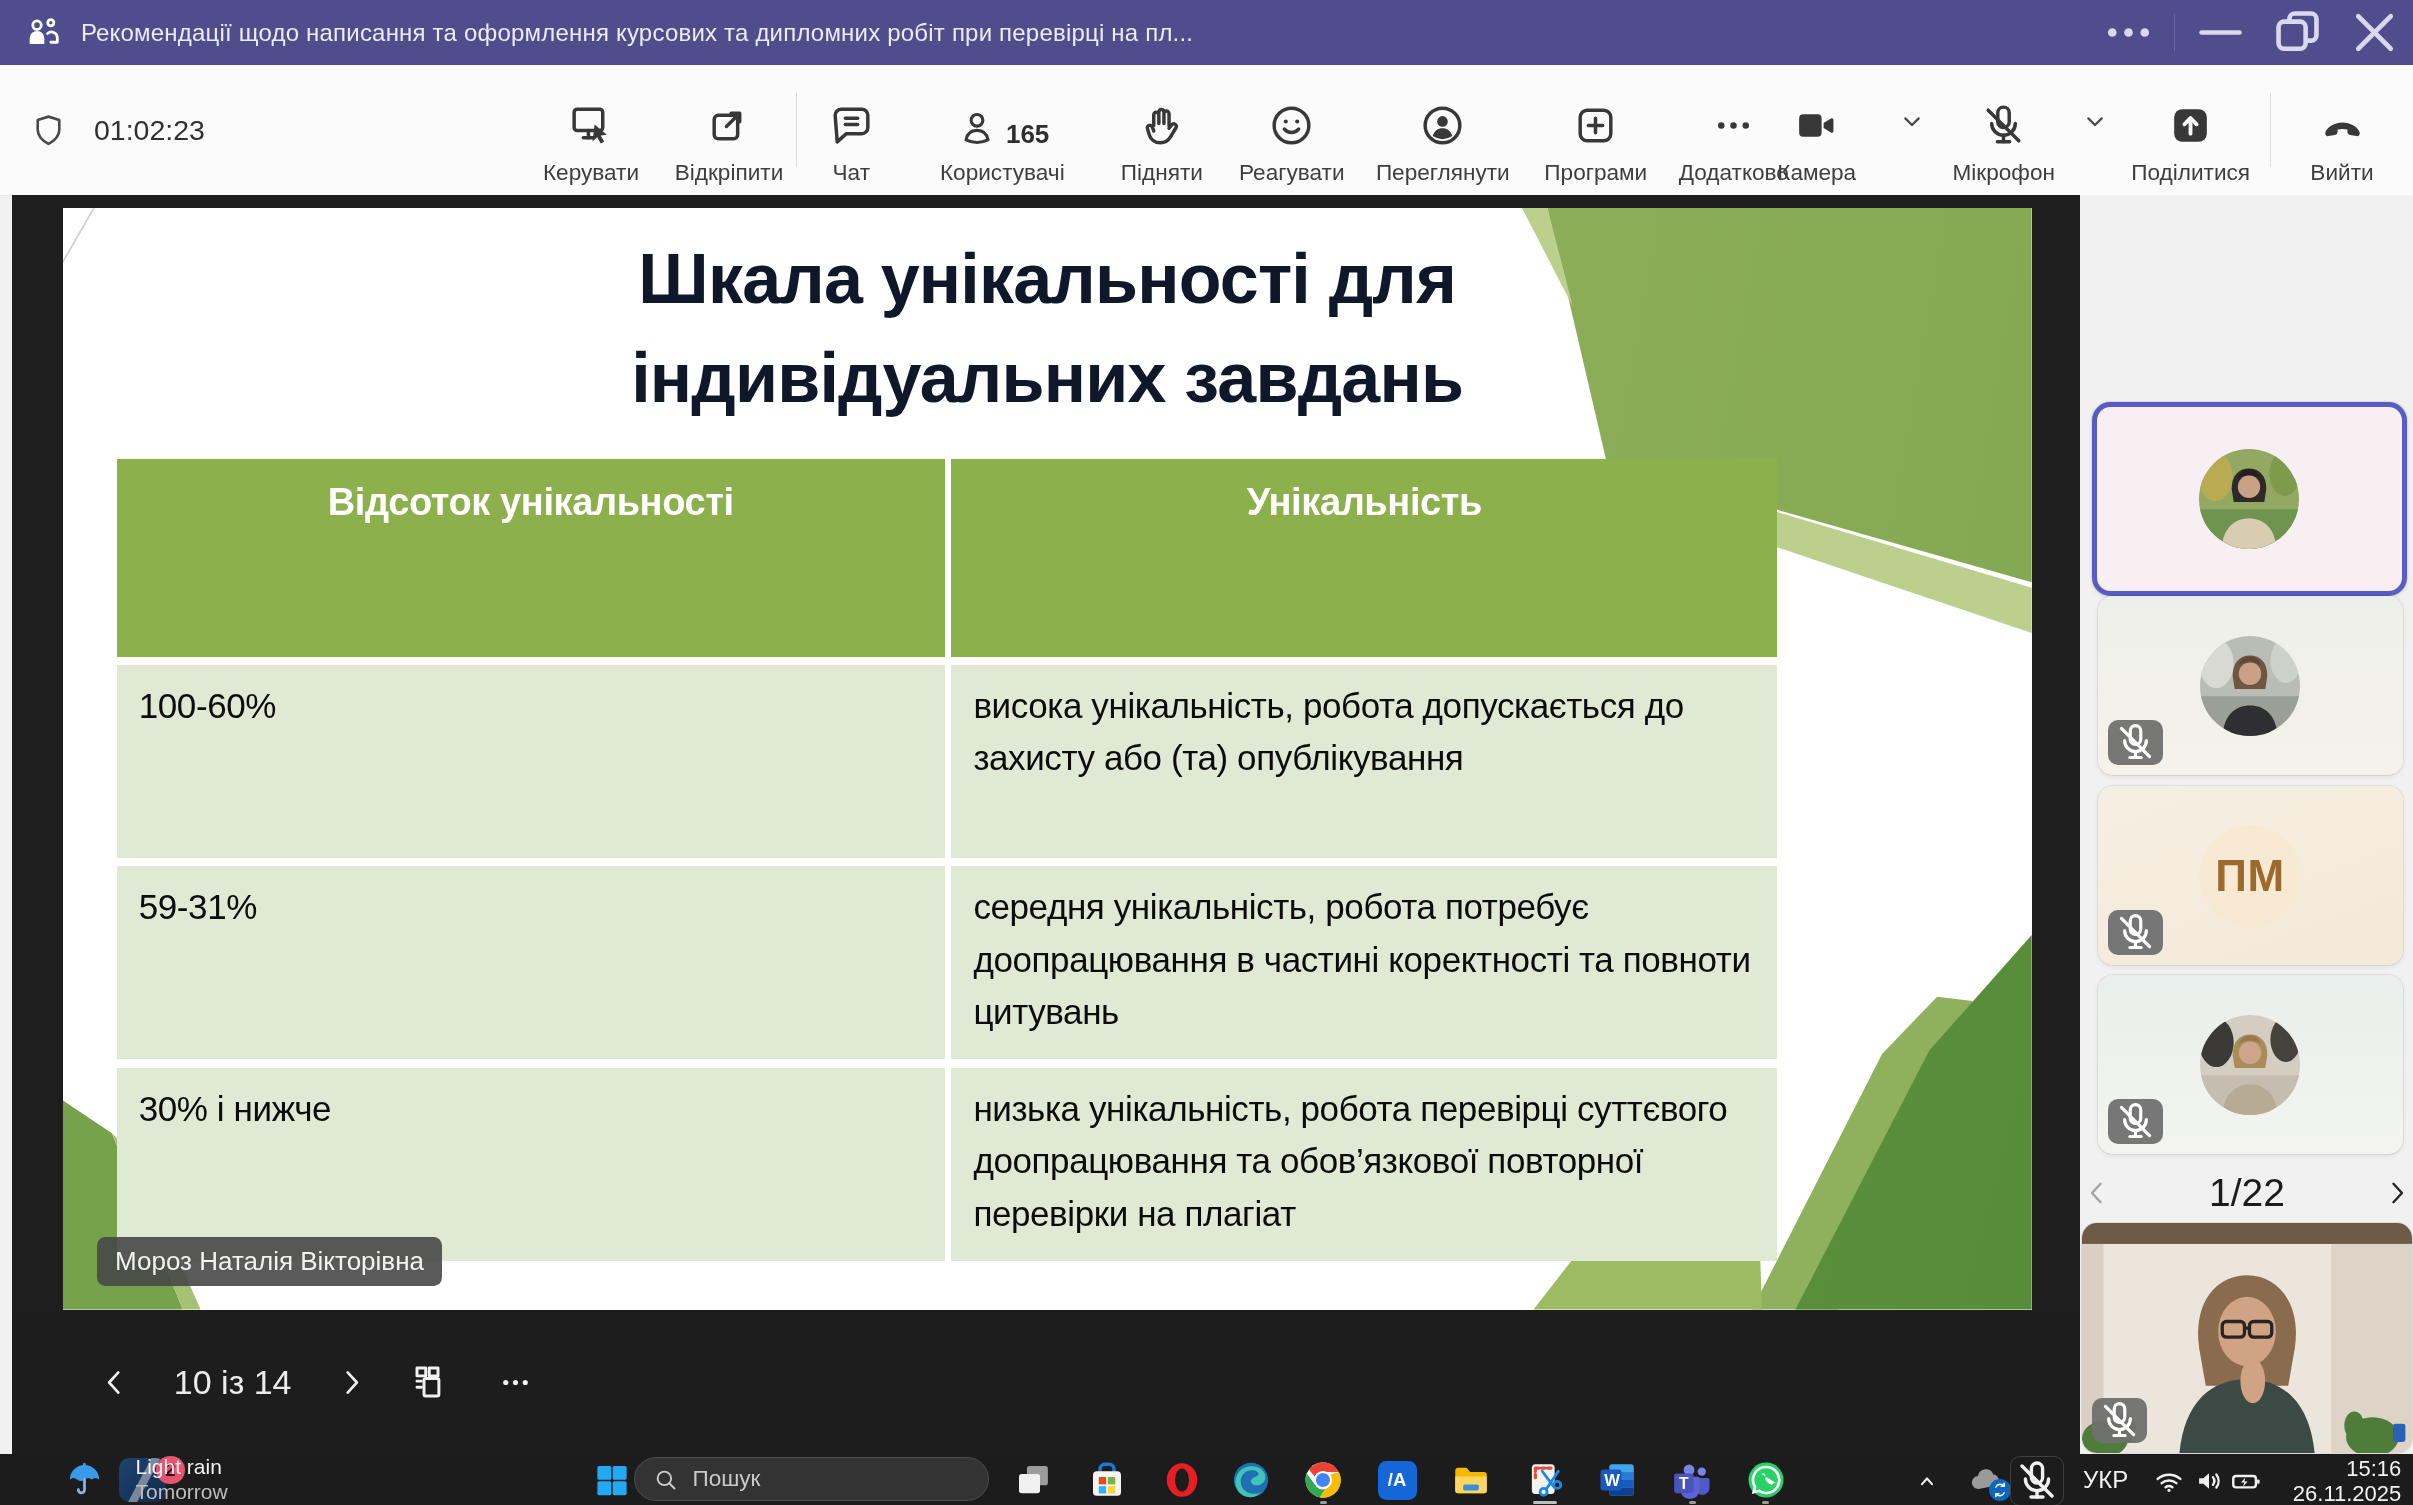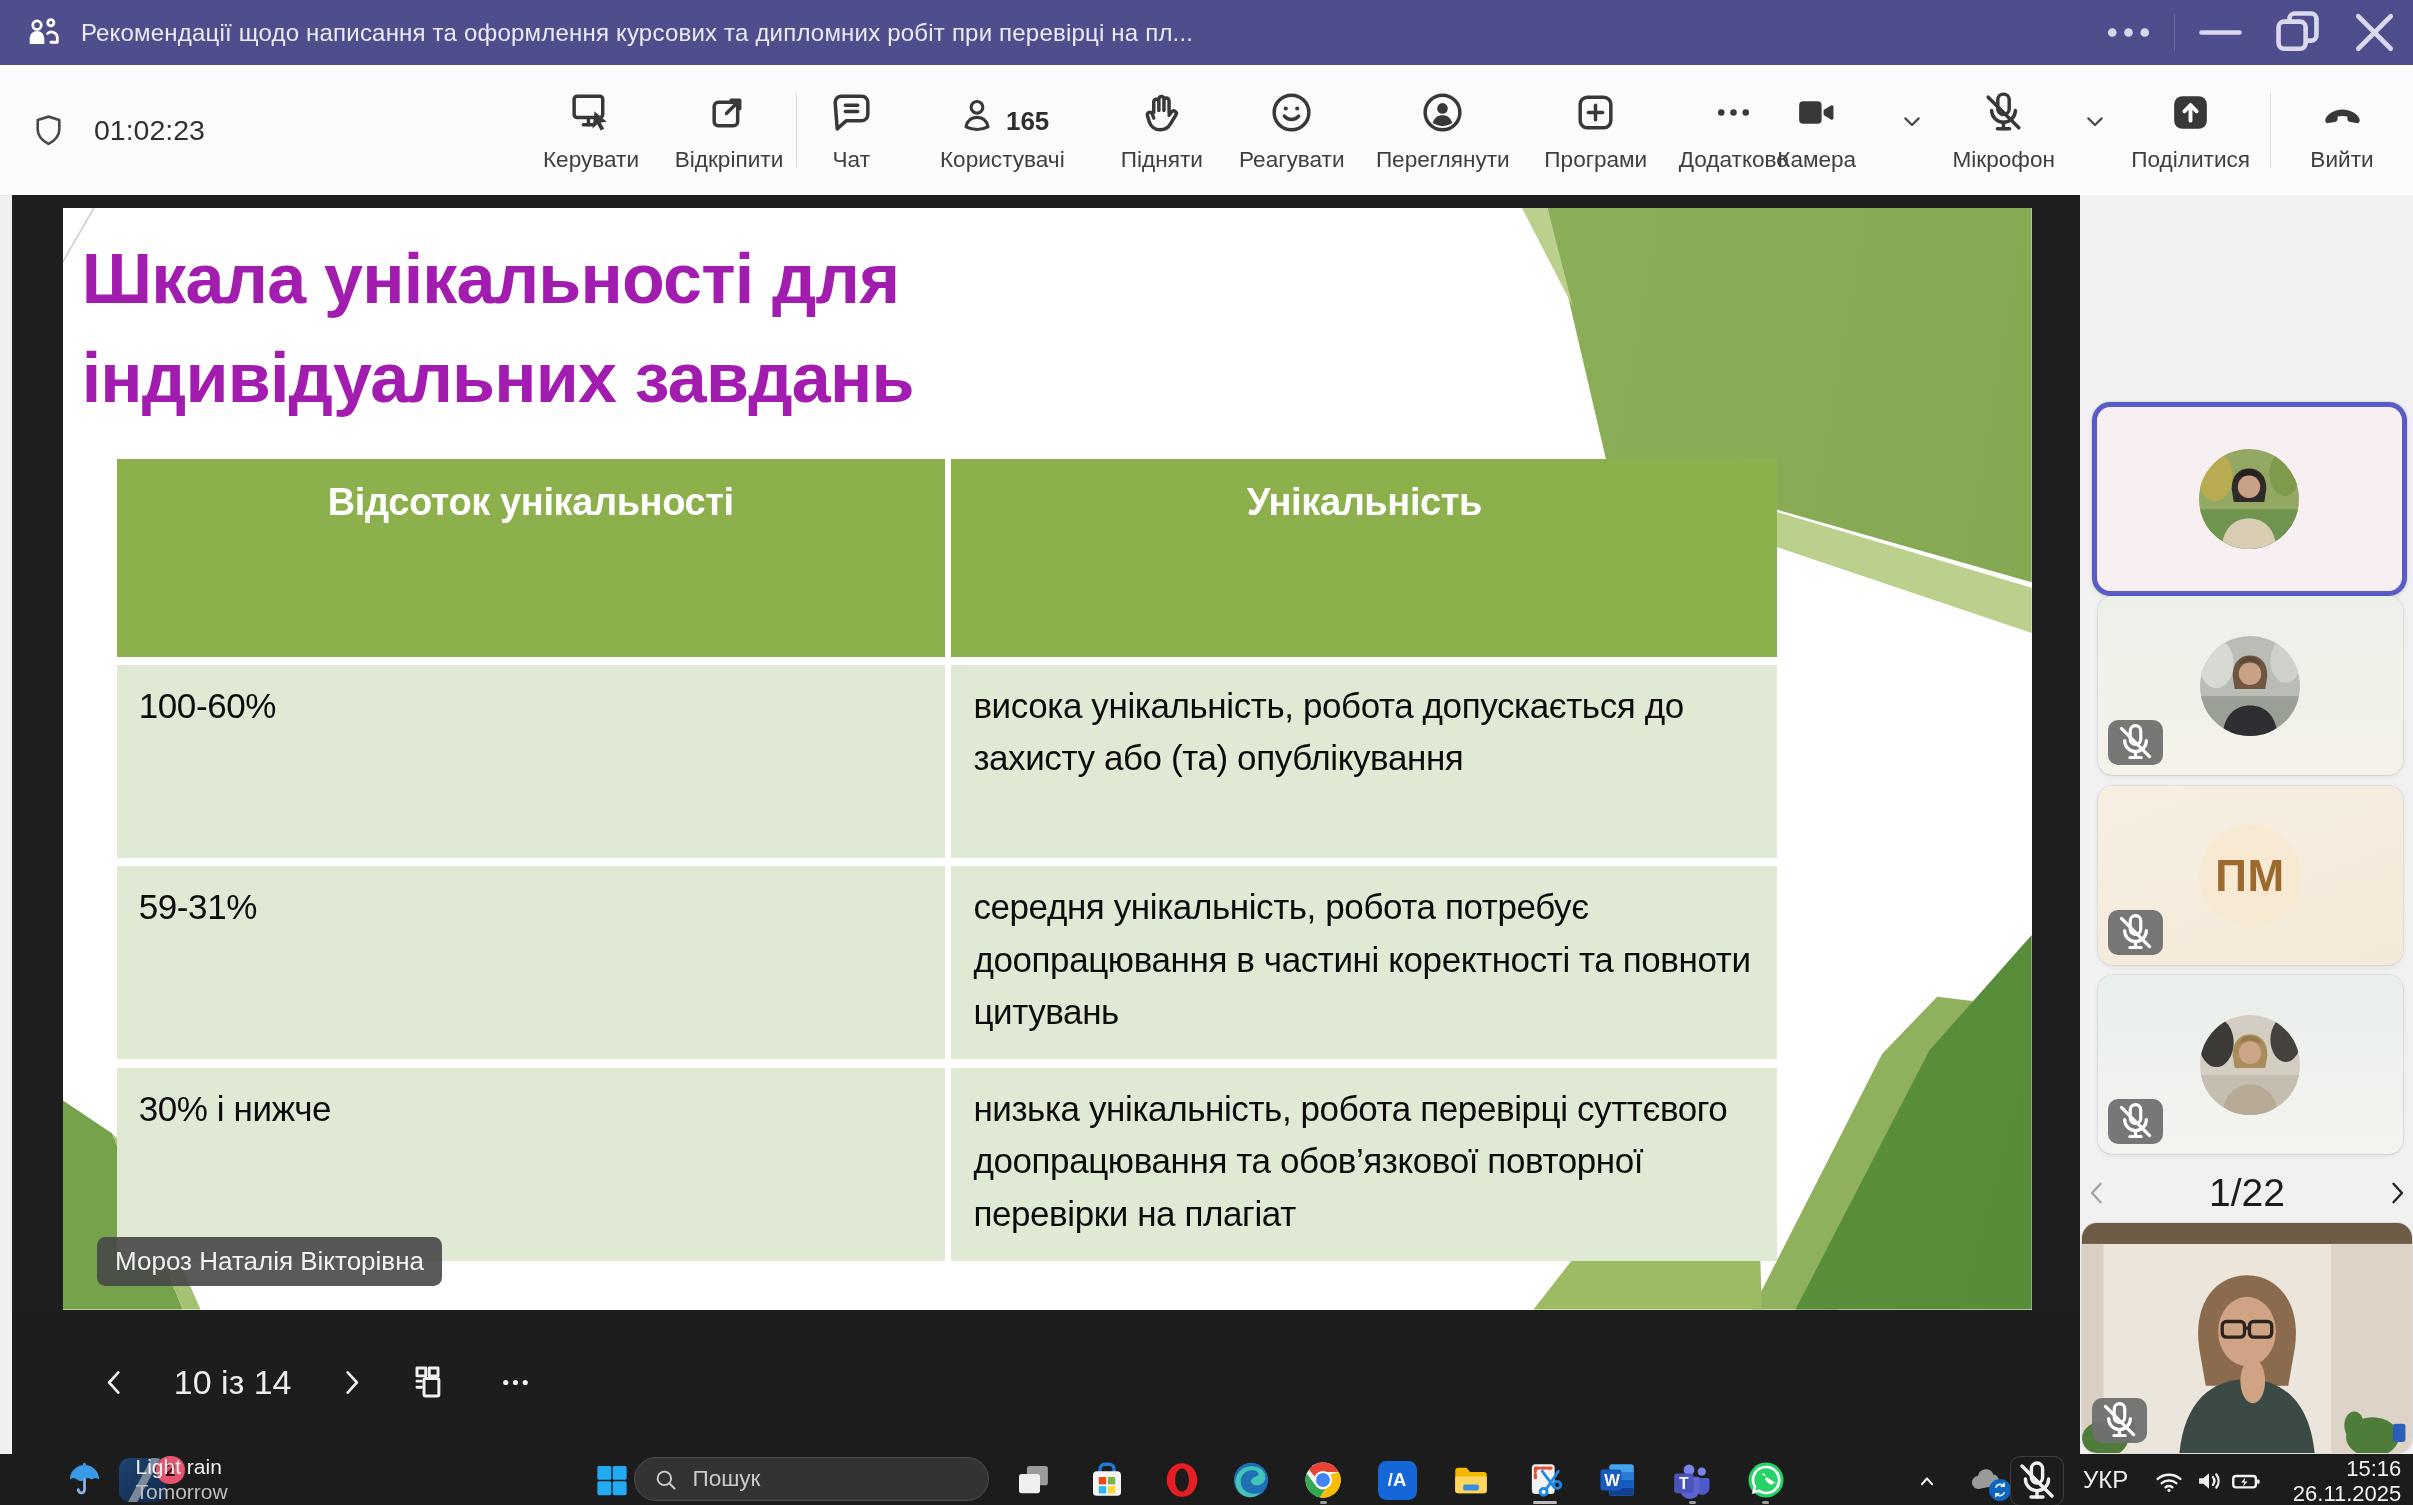--- a/index.html
+++ b/index.html
@@ -18,21 +18,21 @@
 
   
   .toolbar{position:absolute;left:0;top:65px;width:100%;height:130px;background:#fbfbfb;
            border-bottom:0.8px solid #e6e6e6;}
   .timerbox{position:absolute;left:30px;top:0;height:130px;display:flex;align-items:center;gap:27px;color:#3a3a3a;}
   .timerbox .shield{width:37px;height:37px;color:#4a4a4a}
   .timerbox .t{font-size:28.5px;color:#303030}
   .tb-group{position:absolute;top:0;height:130px;display:flex;align-items:center;}
   .grp-center{left:520px}
   .grp-right{right:0}
-  .tbtn{display:flex;flex-direction:column;align-items:center;justify-content:center;gap:10px;height:112px;color:#3e3e3e;cursor:pointer;}
+  .tbtn{display:flex;flex-direction:column;align-items:center;justify-content:flex-end;gap:10px;height:112px;color:#3e3e3e;cursor:pointer;}
   .tbtn .ic{height:49px;display:flex;align-items:flex-end;justify-content:center;color:#383838;}
   .tbtn .ic svg{width:44px;height:44px}
   .tbtn .lbl{font-size:22.6px;color:#3e3e3e;white-space:nowrap;}
   .icrow{display:flex;align-items:center;gap:6.7px;}
   .cnt{font-size:26px;font-weight:bold;color:#2e2e2e}
   .vdiv{width:0.8px;height:74px;background:#dcdcdc;align-self:center;}
   .chev{width:32px;height:32px;color:#4a4a4a;align-self:flex-start;margin-top:40px;}
   .ic-dark{color:#222}
   .ic-red{color:#a83a3a}
   .ic-red svg{width:52px;height:52px}
@@ -48,22 +48,22 @@
   .d-top-main{background:linear-gradient(100deg,#9ebc6b,#83a750);clip-path:polygon(75.4% 0,100% 0,100% 34%,78.4% 23%);}
   .d-top-band{background:#bcd08e;clip-path:polygon(78.4% 23%,100% 34.5%,100% 38.6%,78.9% 25.9%);}
   .d-top-sliver{background:#bcd08e;clip-path:polygon(74.1% 0,75.4% 0,76.7% 9%);}
   .d-right-light{background:#8fb05c;clip-path:polygon(85.8% 100%,92.4% 76.8%,95.2% 71.6%,97% 72%,90.2% 100%);}
   .d-right-dark{background:linear-gradient(105deg,#6b9c45,#578c39);clip-path:polygon(88% 100%,94.8% 76.5%,100% 66%,100% 100%);}
   .d-bot-light{background:#9cbb62;clip-path:polygon(74.7% 100%,78.7% 90.8%,86.1% 89.1%,86.3% 100%);}
   .d-bl-main{background:#76a24b;clip-path:polygon(0 81%,2.5% 84%,6.1% 100%,0 100%);}
   .d-bl-sliver{background:#a5c173;clip-path:polygon(2.5% 84%,3.5% 85.8%,7% 100%,6.1% 100%);}
   .d-line{position:absolute;left:63%;bottom:0;width:101px;height:9.4%;border-left:2.5px solid #cfcfcf;transform:skewX(-30deg);}
 
-  .slide-title{position:absolute;left:0;top:22px;width:100%;text-align:left;
-               font-size:70px;font-weight:bold;color:#a21caf;line-height:1.42;letter-spacing:-0.8px;margin-left:19px;}
+  .slide-title{position:absolute;left:0;top:22px;width:100%;text-align:center;
+               font-size:70px;font-weight:bold;color:#0f172a;line-height:1.42;letter-spacing:-0.8px;}
 
   .uni-table{position:absolute;left:54px;top:251px;width:1661px;display:grid;
              grid-template-columns:828px 826px;gap:8.4px 6.7px;}
   .uni-table .hc{background:#8cb04c;height:198px;box-sizing:border-box;padding-top:22px;
                  text-align:center;color:#fff;font-size:38px;font-weight:bold;letter-spacing:-0.4px;}
   .uni-table .bc{background:#dfe9d3;height:193px;box-sizing:border-box;padding:15px 22px;
                  color:#0c0c0c;font-size:35px;line-height:1.5;letter-spacing:-0.4px;}
 
   .presenter-chip{position:absolute;left:34px;top:1029px;height:49px;padding:0 18.4px;
                   background:rgba(72,72,72,.9);border-radius:8.4px;display:flex;align-items:center;

